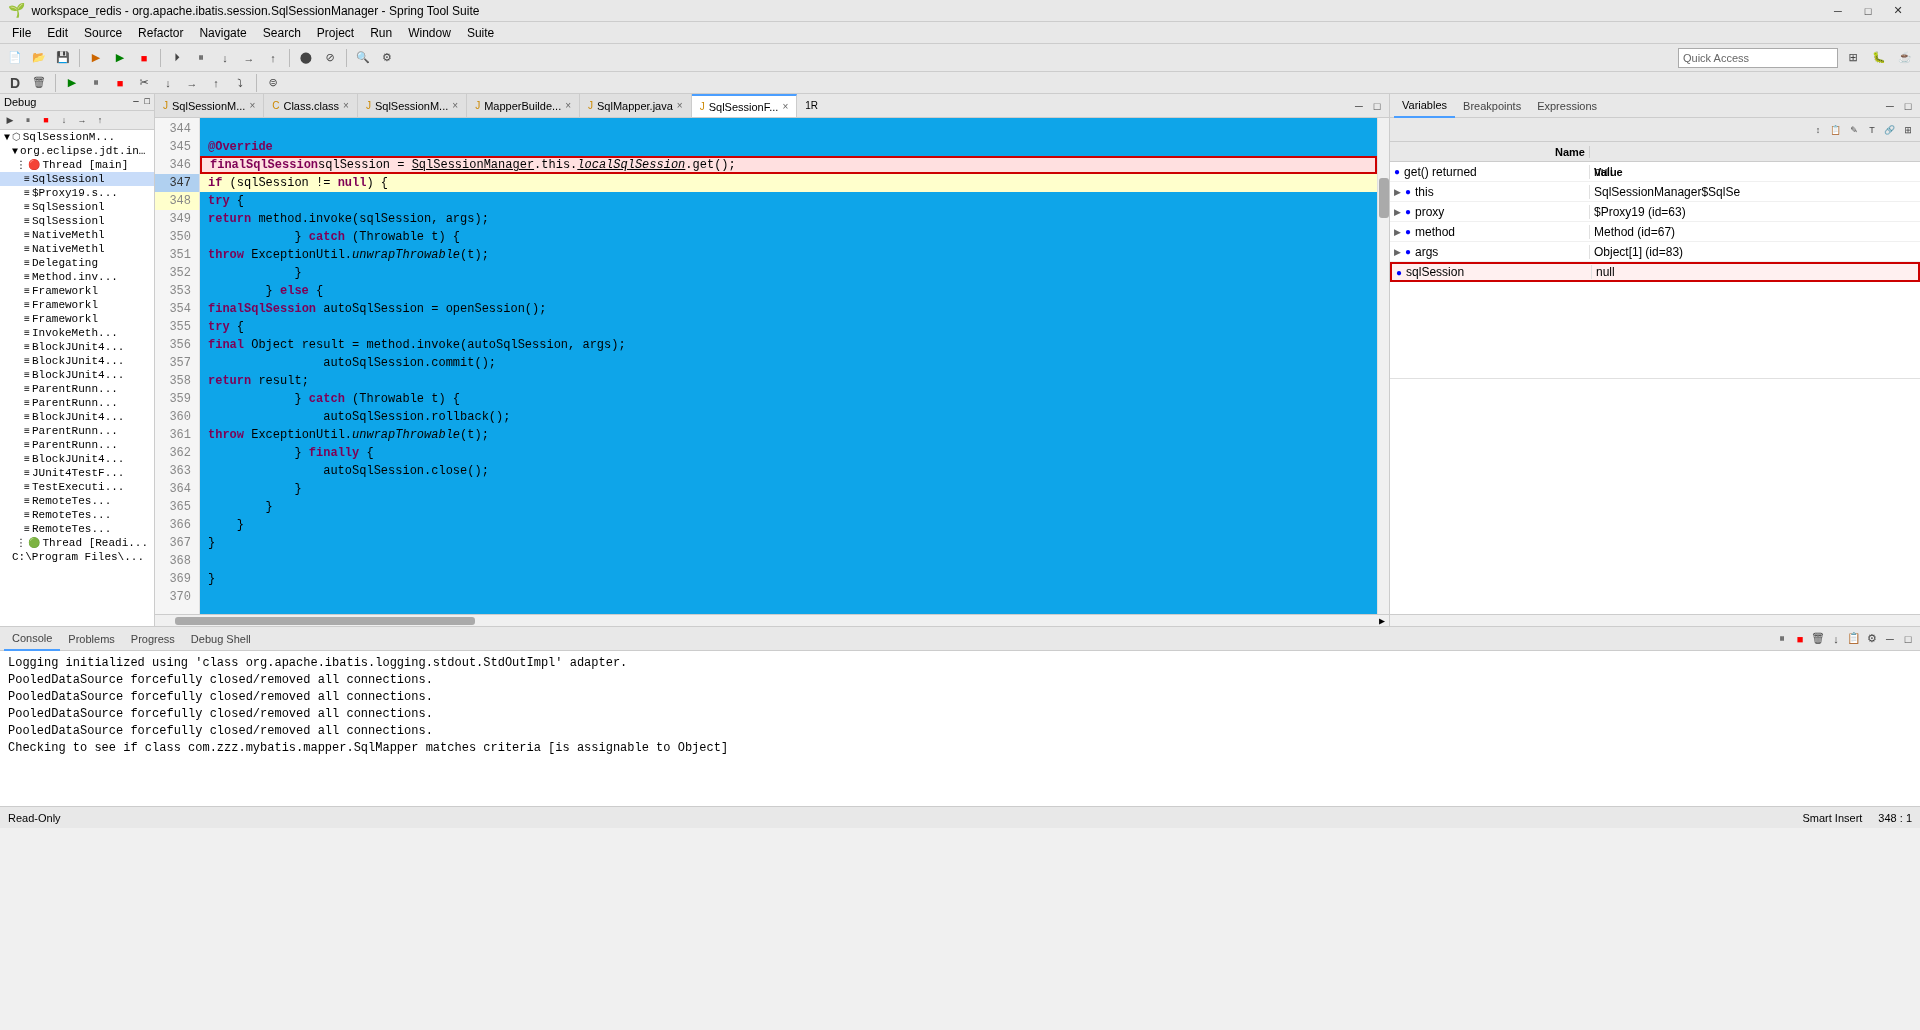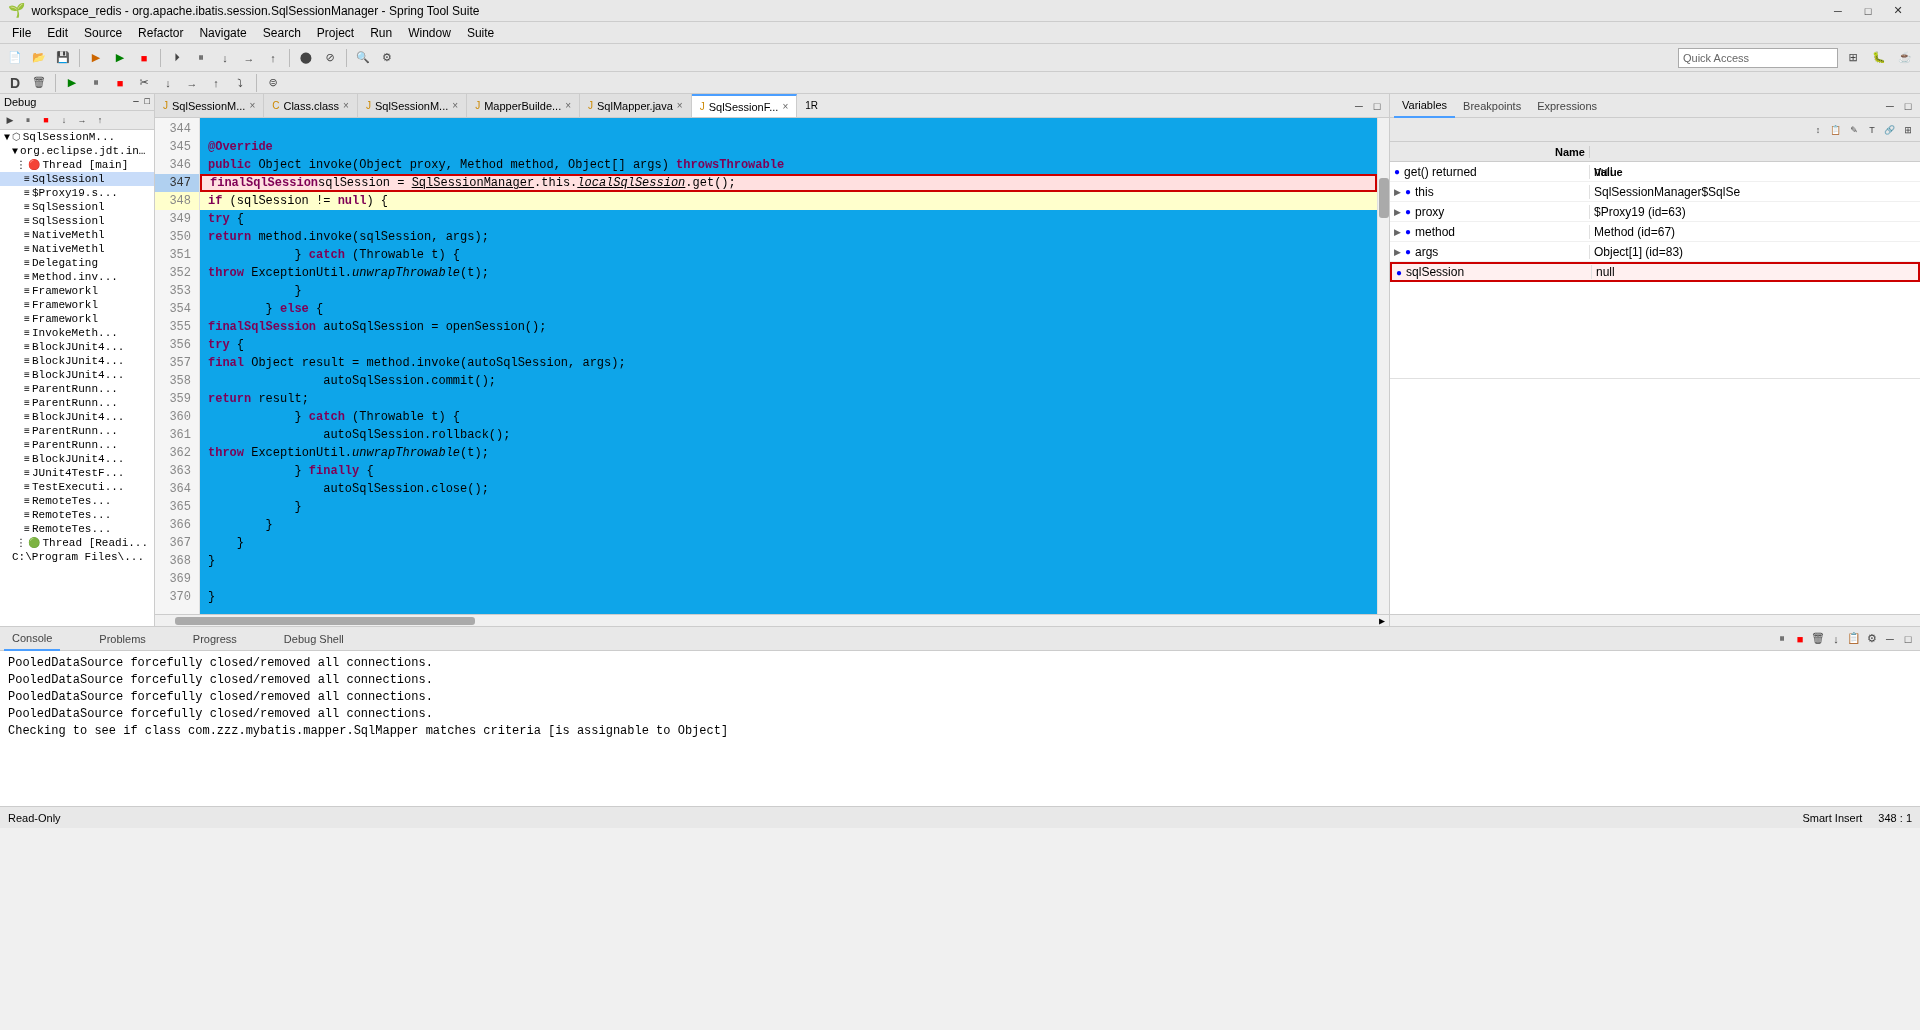--- a/index.html
+++ b/index.html
@@ -321,21 +321,20 @@
       border-top: 1px solid #ccc;
       background: white;
     }
     #console-tabs {
       display: flex;
       align-items: center;
       background: #e8e8e8;
       border-bottom: 1px solid #ccc;
       height: 24px;
       padding: 0 4px;
-      gap: 31px;
     }
     .console-tab {
       padding: 2px 8px;
       font-size: 11px;
       font-family: 'Segoe UI', Arial, sans-serif;
       cursor: pointer;
       color: #444;
       height: 24px;
       display: flex;
       align-items: center;
@@ -678,21 +677,20 @@
           <div class="line-num">366</div>
           <div class="line-num">367</div>
           <div class="line-num">368</div>
           <div class="line-num">369</div>
           <div class="line-num">370</div>
         </div>
 
         <div id="code-area">
           <div class="code-line"></div>
           <div class="code-line">    <span class="kw">@Override</span></div>
-          <div class="code-line">    <span class="kw">public</span> Object invoke(Object proxy, Method method, Object[] args) <span class="kw">throws</span> <span class="type">Throwable</span></div>
           <div class="code-line highlight" style="border: 2px solid #cc0000; background: #ffe0e0;">        <span class="kw">final</span> <span class="type">SqlSession</span> <span style="color:#000;">sqlSession</span> = <span style="text-decoration:underline;">SqlSessionManager</span>.<span style="color:#000;">this</span>.<span style="font-style:italic; text-decoration:underline;">localSqlSession</span>.get();</div>
           <div class="code-line active">        <span class="kw">if</span> (sqlSession != <span class="kw">null</span>) {</div>
           <div class="code-line">            <span class="kw">try</span> {</div>
           <div class="code-line">                <span class="kw">return</span> method.invoke(sqlSession, args);</div>
           <div class="code-line">            } <span class="kw">catch</span> (Throwable t) {</div>
           <div class="code-line">                <span class="kw">throw</span> ExceptionUtil.<span class="italic">unwrapThrowable</span>(t);</div>
           <div class="code-line">            }</div>
           <div class="code-line">        } <span class="kw">else</span> {</div>
           <div class="code-line">            <span class="kw">final</span> <span class="type">SqlSession</span> autoSqlSession = openSession();</div>
           <div class="code-line">            <span class="kw">try</span> {</div>
@@ -817,20 +815,21 @@
         <button class="toolbar-btn" style="width:16px;height:16px; color:red;">■</button>
         <button class="toolbar-btn" style="width:16px;height:16px;">🗑</button>
         <button class="toolbar-btn" style="width:16px;height:16px;">↓</button>
         <button class="toolbar-btn" style="width:16px;height:16px;">📋</button>
         <button class="toolbar-btn" style="width:16px;height:16px;">⚙</button>
         <button class="toolbar-btn" style="width:16px;height:16px;">─</button>
         <button class="toolbar-btn" style="width:16px;height:16px;">□</button>
       </div>
     </div>
     <div id="console-output">
+      <div>Logging initialized using 'class org.apache.ibatis.logging.stdout.StdOutImpl' adapter.</div>
       <div>PooledDataSource forcefully closed/removed all connections.</div>
       <div>PooledDataSource forcefully closed/removed all connections.</div>
       <div>PooledDataSource forcefully closed/removed all connections.</div>
       <div>PooledDataSource forcefully closed/removed all connections.</div>
       <div>Checking to see if class com.zzz.mybatis.mapper.SqlMapper matches criteria [is assignable to Object]</div>
     </div>
   </div>
 </div>
 
 <div id="status-bar">

